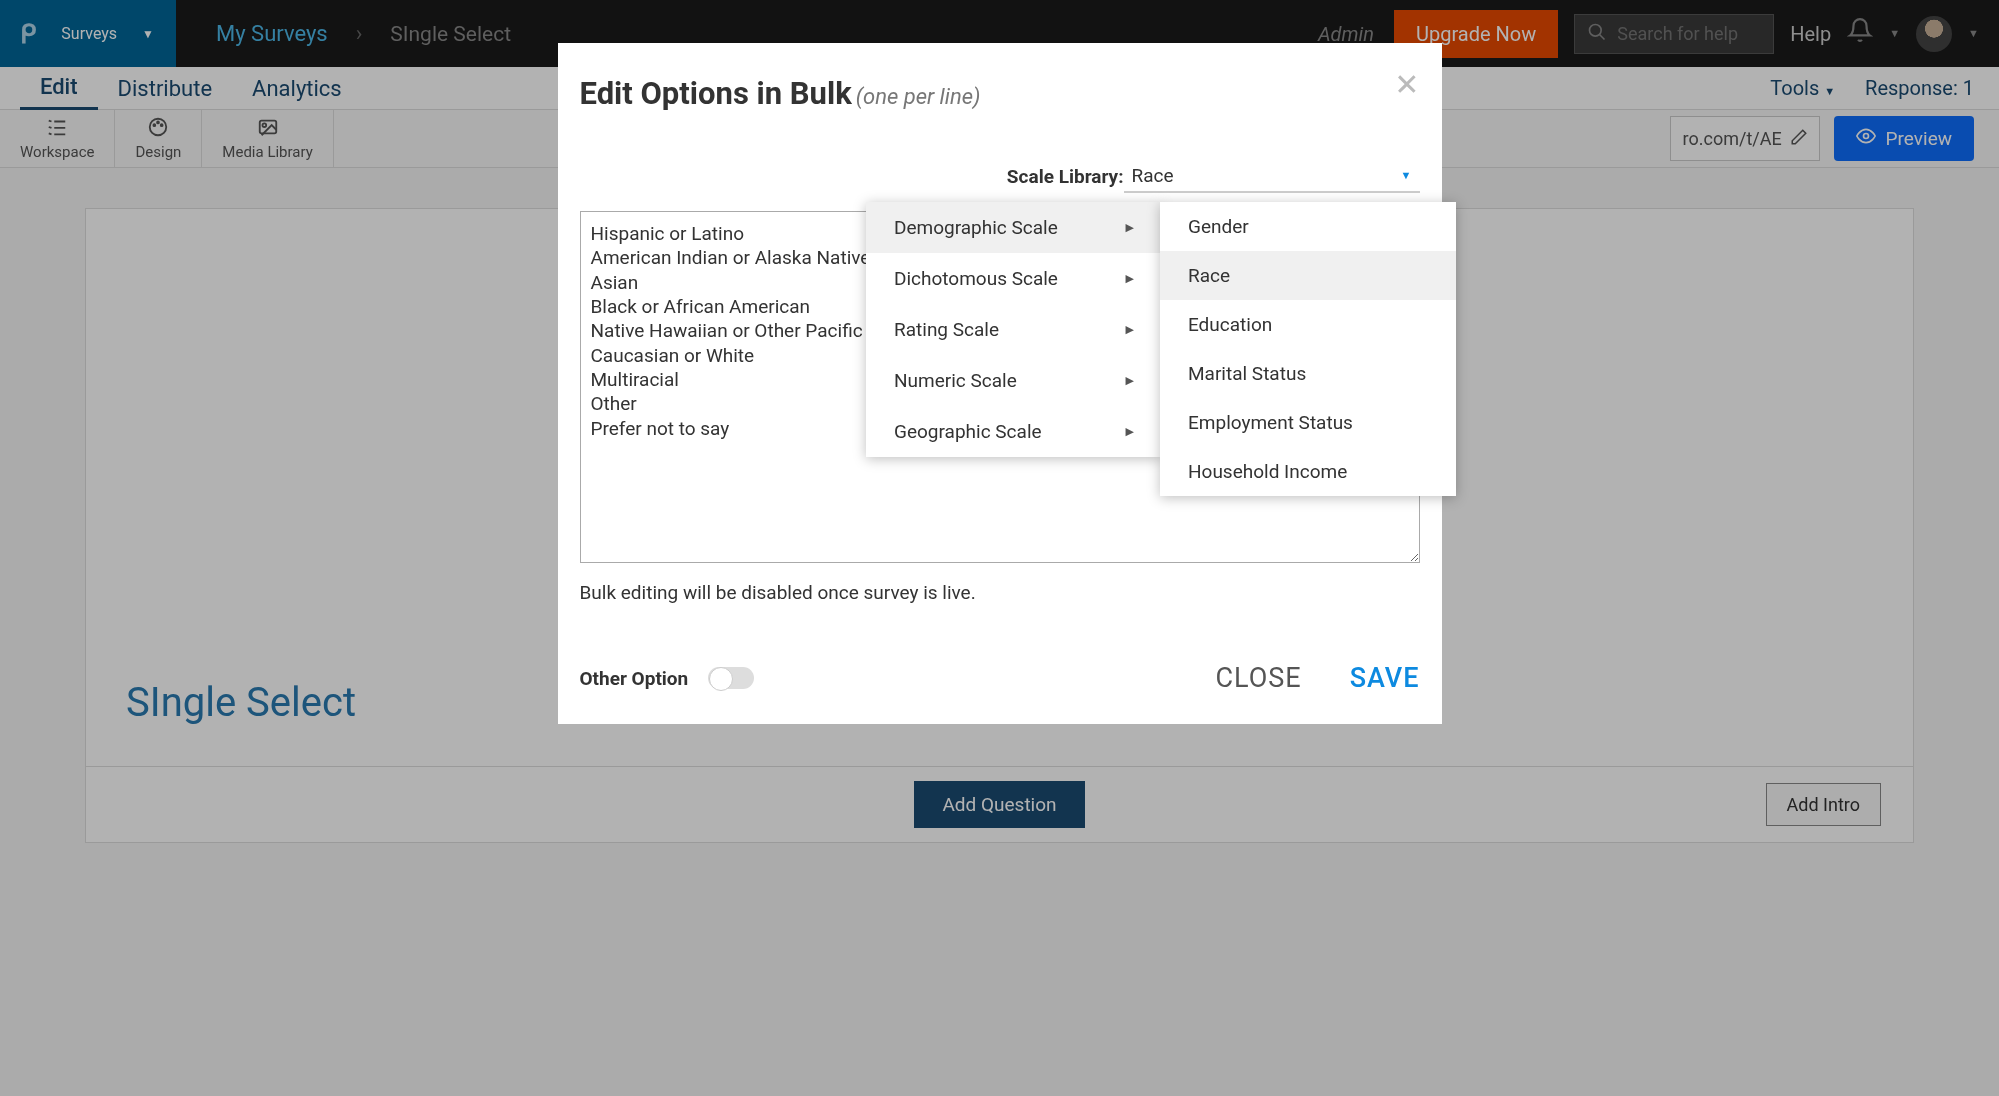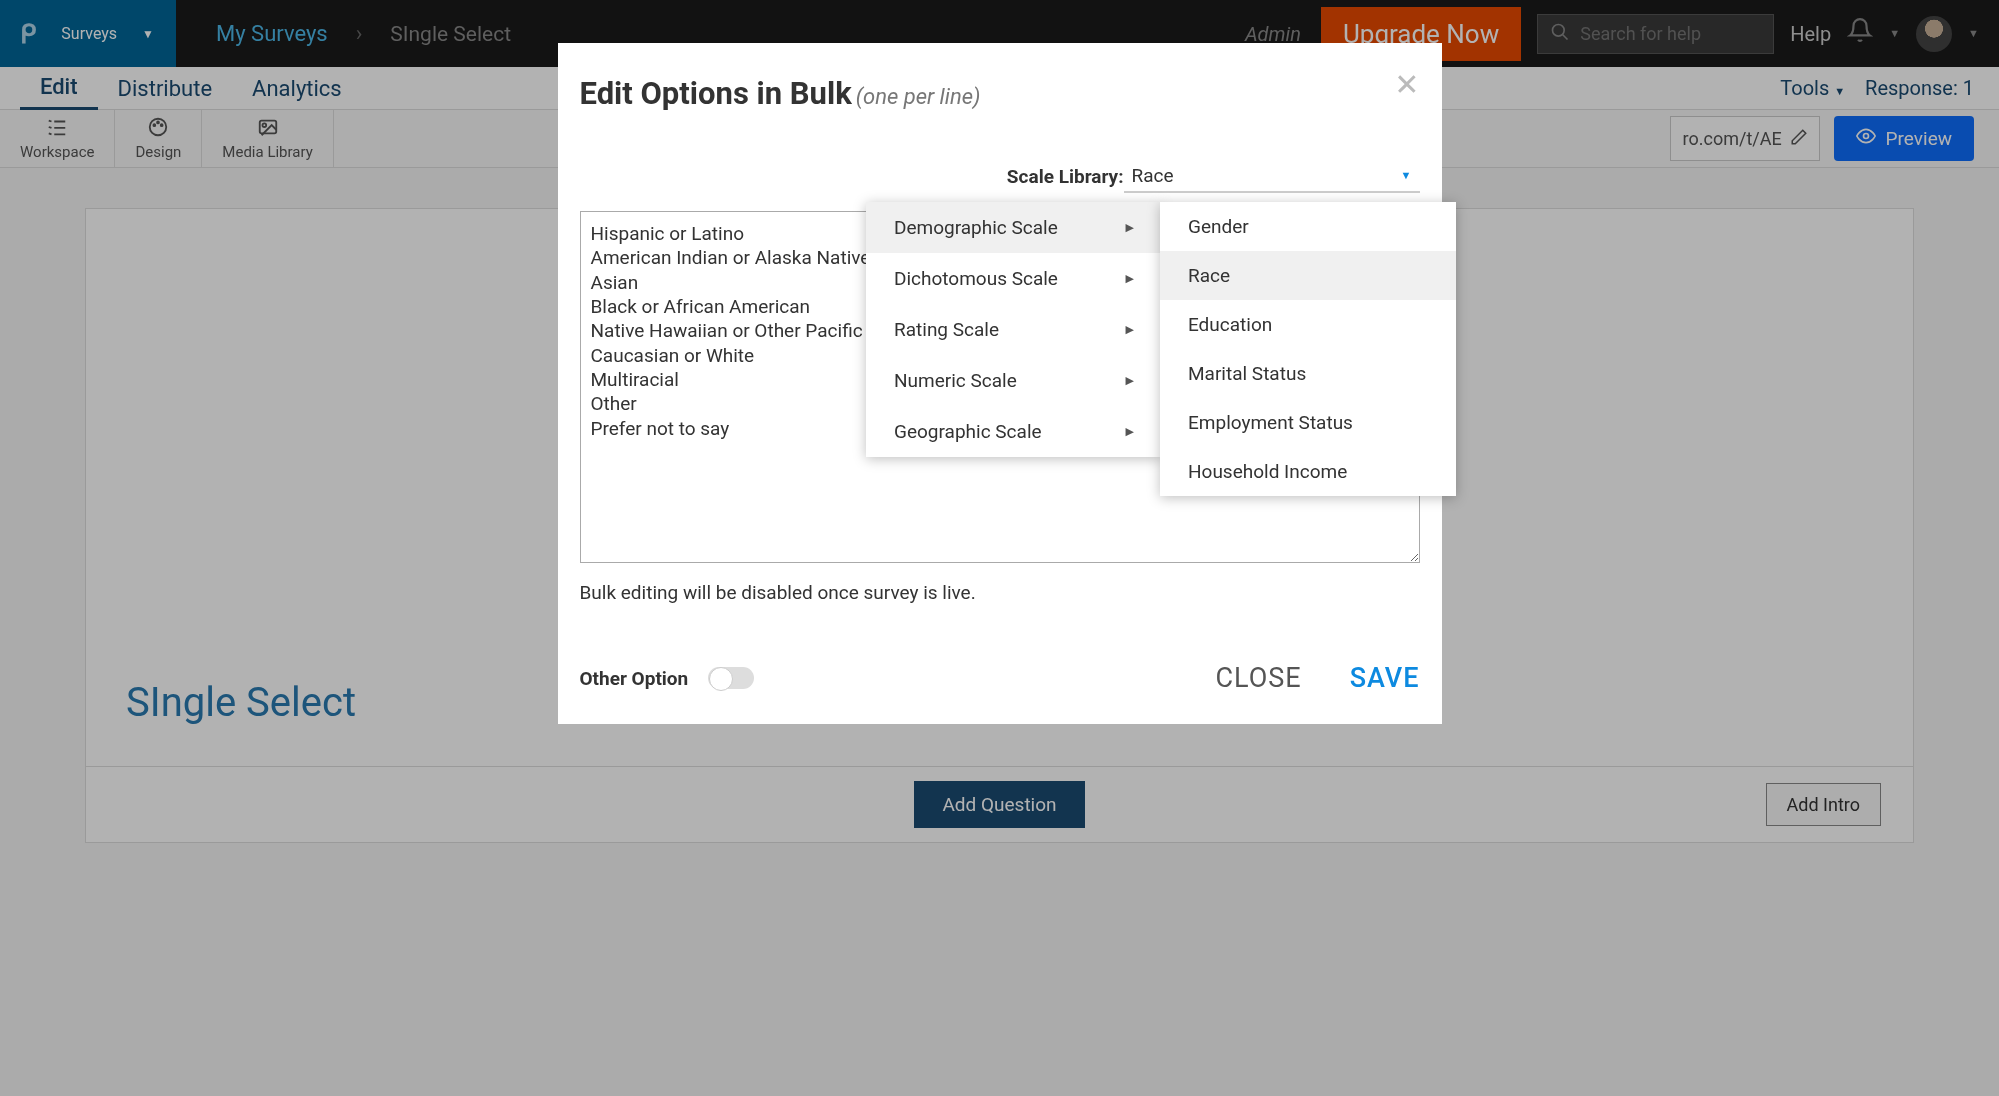--- a/index.html
+++ b/index.html
@@ -67,27 +67,27 @@
     .admin-link {
       color: #888;
       font-size: 20px;
       font-style: italic;
       margin-right: 4px;
     }
     .upgrade-btn {
       background: #e84900;
       color: #fff;
       padding: 12px 22px;
-      font-size: 26px;
+      font-size: 20px;
     }
     .search-box {
       background: #3a3a3a;
       border: 1px solid #555;
       height: 40px;
-      width: 237px;
+      width: 200px;
       display: flex;
       align-items: center;
       padding: 0 12px;
       gap: 10px;
       color: #888;
     }
     .search-box input {
       background: transparent;
       border: none;
       color: #888;
@@ -125,21 +125,21 @@
       cursor: pointer;
     }
     .tab.active {
       border-bottom: 3px solid #1b4b72;
       font-weight: 500;
     }
     .tabs-right {
       margin-left: auto;
       display: flex;
       align-items: center;
-      gap: 20px;
+      gap: 30px;
       padding-right: 25px;
     }
     .tools-link {
       color: #1b4b72;
       font-size: 20px;
     }
     .response-link {
       color: #1b4b72;
       font-size: 20px;
     }

